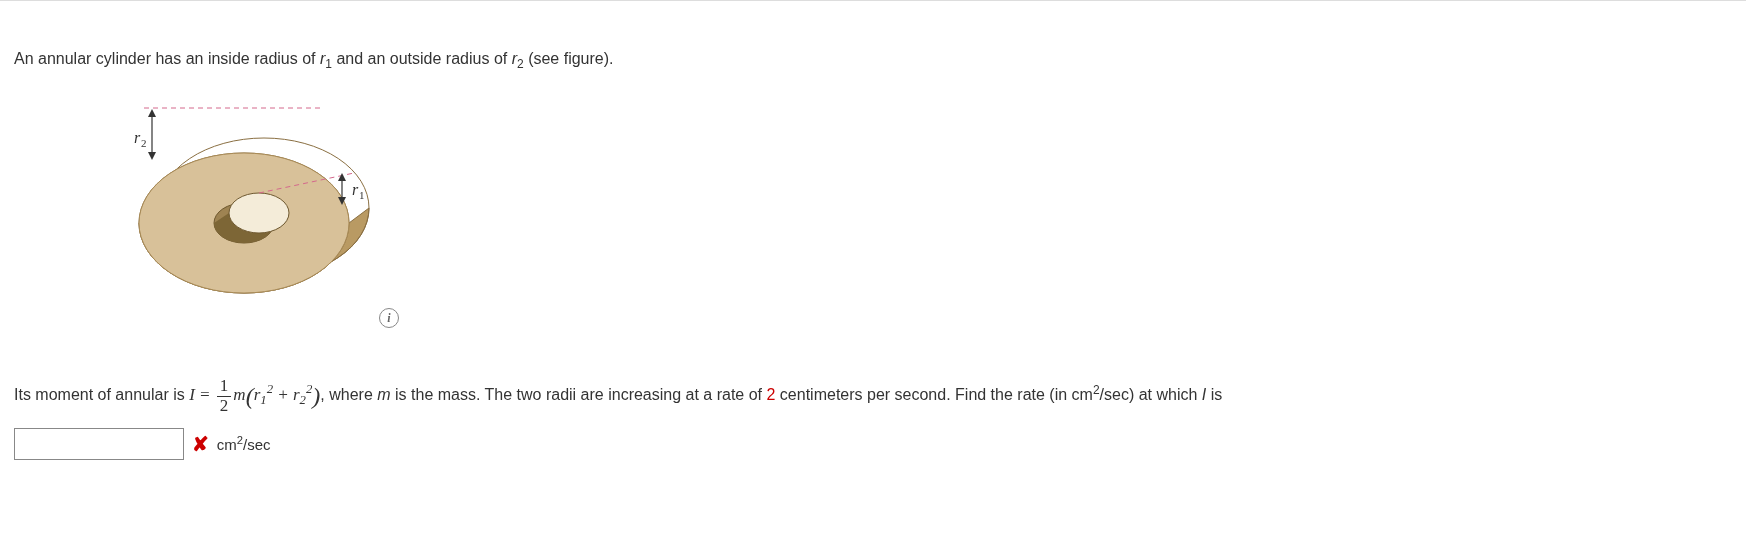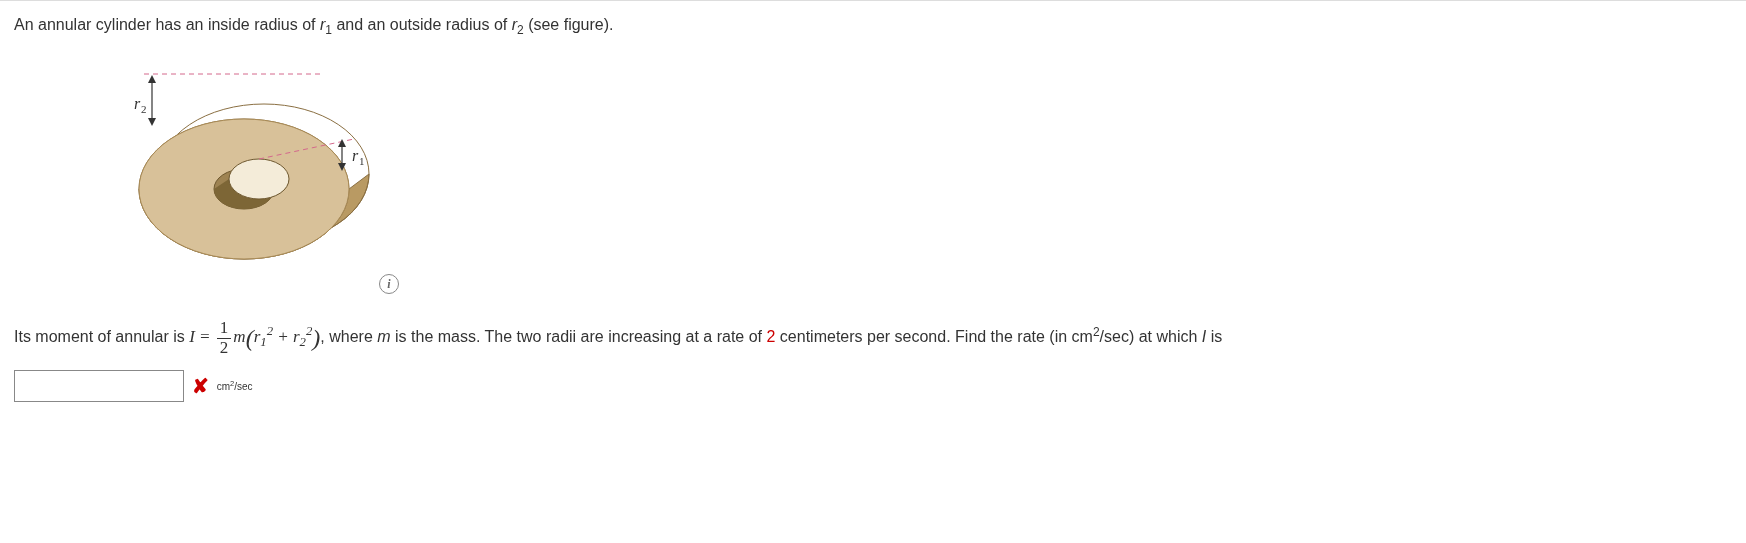--- a/index.html
+++ b/index.html
@@ -5,20 +5,21 @@
   body {
     font-family: Arial, Helvetica, sans-serif;
     font-size: 16px;
     color: #333;
     margin: 0;
     padding: 12px 14px;
     border-top: 1px solid #ddd;
   }
   .problem-text {
     line-height: 1.5;
+    margin-top: 34px;
   }
   .sub {
     vertical-align: sub;
     font-size: 0.75em;
   }
   .sup {
     vertical-align: super;
     font-size: 0.75em;
   }
   .fig-wrap {
@@ -92,21 +93,21 @@
     padding: 2px 4px;
     font-size: 14px;
   }
   .x-icon {
     color: #cc0000;
     font-size: 20px;
     font-weight: bold;
     line-height: 1;
   }
   .unit {
-    font-size: 10px;
+    font-size: 15px;
   }
   .line2 {
     margin-top: 6px;
   }
   .brackets {
     font-size: 24px;
     vertical-align: middle;
   }
 </style>
 </head>

